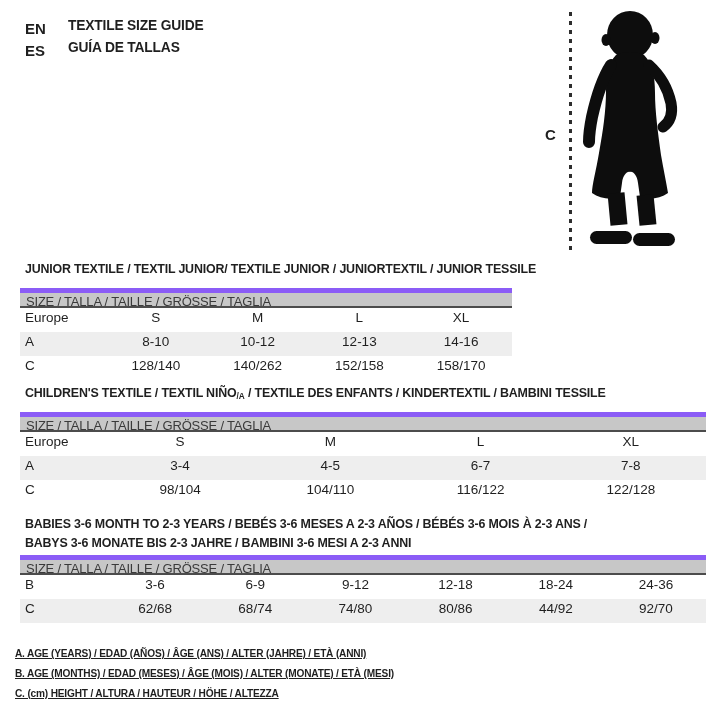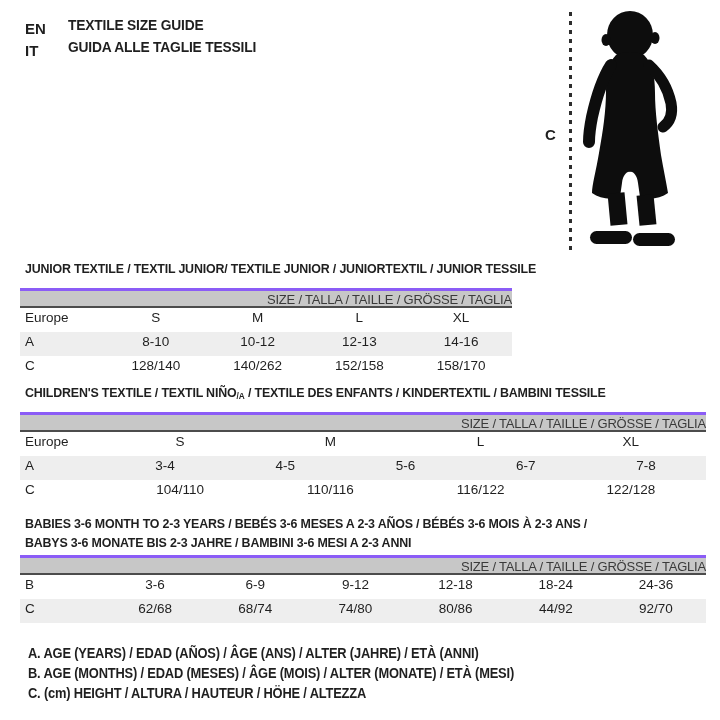--- a/index.html
+++ b/index.html
@@ -26,45 +26,45 @@
   .toddler { position:absolute; left:578px; top:9px; }
 
   
   .section-title { position:absolute; left:25px; font-weight:bold; font-size:13.5px; line-height:19px; }
   .sub { font-size:9px; vertical-align:-2px; letter-spacing:0; }
 
   
   .size-table { position:absolute; left:20px; font-size:13.5px; }
   .size-bar {
     height:20px; background:var(--barbg,#c7c7c7);
-    border-top:3px solid #8b5cf6;
+    border-top:5px solid #8b5cf6;
     border-bottom:2px solid var(--barborder,#4c4c4c);
-    line-height:17px; padding-left:18px; color:#3a3a3a;
-    font-size:13px; letter-spacing:-0.2px; white-space:nowrap; overflow:hidden;text-align:right;
+    line-height:17px; padding-left:6px; color:#3a3a3a;
+    font-size:13px; letter-spacing:-0.2px; white-space:nowrap; overflow:hidden;
   }
   .trow { display:flex; height:24px; line-height:19px; }
   .trow.shaded { background:var(--rowbg,#eeeeee); }
   .trow-label { flex:0 0 85px; padding-left:5px; }
   .tcell { flex:1; text-align:center; }
 
   
-  .footnotes { position:absolute; left:28px; top:643px; font-weight:bold; font-size:14px; }
+  .footnotes { position:absolute; left:15px; top:643px; font-weight:bold; font-size:11px;text-decoration:underline; }
   .footnote { height:20px; line-height:20px; }
 </style>
 </head>
 <body>
 
 <div class="lang-table">
   <div class="lang-row">
     <span class="lang-code">EN</span>
     <span class="lang-title condensed">TEXTILE SIZE GUIDE</span>
   </div>
   <div class="lang-row">
-    <span class="lang-code">IT</span>
-    <span class="lang-title condensed">GUIDA ALLE TAGLIE TESSILI</span>
+    <span class="lang-code">ES</span>
+    <span class="lang-title condensed">GUÍA DE TALLAS</span>
   </div>
 </div>
 
 <div class="measure-line"></div>
 <div class="figure-label">C</div>
 <svg class="toddler" width="104" height="240" viewBox="0 0 104 240">
   <g fill="#0d0d0d" stroke="none">
     <ellipse cx="52" cy="26" rx="23" ry="24"></ellipse>
     <ellipse cx="28" cy="31" rx="4.5" ry="6"></ellipse>
     <ellipse cx="77" cy="29" rx="4.5" ry="6"></ellipse>
@@ -111,28 +111,27 @@
       <div class="trow-label">Europe</div>
       <div class="tcell">S</div>
       <div class="tcell">M</div>
       <div class="tcell">L</div>
       <div class="tcell">XL</div>
     </div>
     <div class="trow shaded">
       <div class="trow-label">A</div>
       <div class="tcell">3-4</div>
       <div class="tcell">4-5</div>
-      <div class="tcell">5-6</div>
       <div class="tcell">6-7</div>
       <div class="tcell">7-8</div>
     </div>
     <div class="trow">
       <div class="trow-label">C</div>
+      <div class="tcell">98/104</div>
       <div class="tcell">104/110</div>
-      <div class="tcell">110/116</div>
       <div class="tcell">116/122</div>
       <div class="tcell">122/128</div>
     </div>
   </div>
 
 <div class="section-title" style="top:514px;">
   <div class="condensed">BABIES 3-6 MONTH TO 2-3 YEARS / BEBÉS 3-6 MESES A 2-3 AÑOS / BÉBÉS 3-6 MOIS À 2-3 ANS /</div>
   <div class="condensed">BABYS 3-6 MONATE BIS 2-3 JAHRE / BAMBINI 3-6 MESI A 2-3 ANNI</div>
 </div>
 <div class="size-table" style="top:555px; width:686px;">

